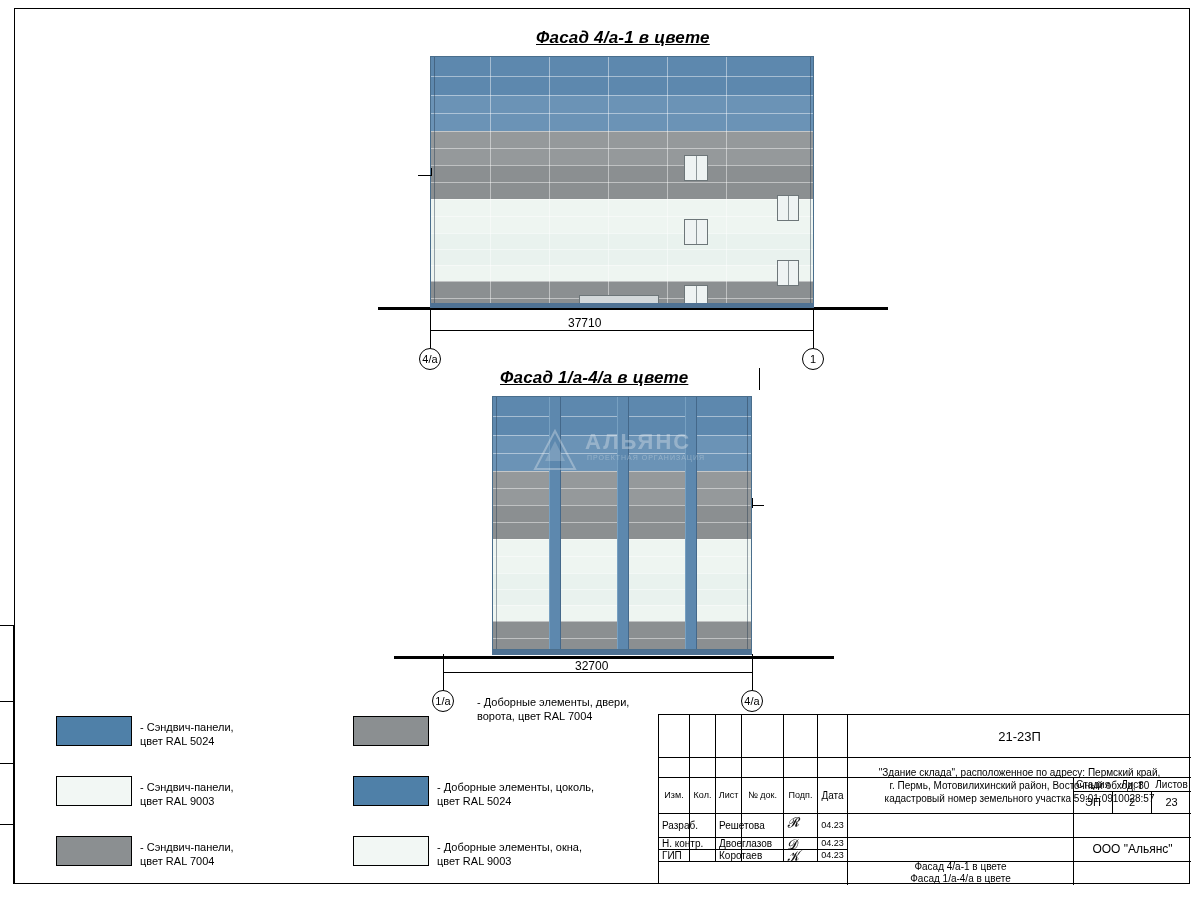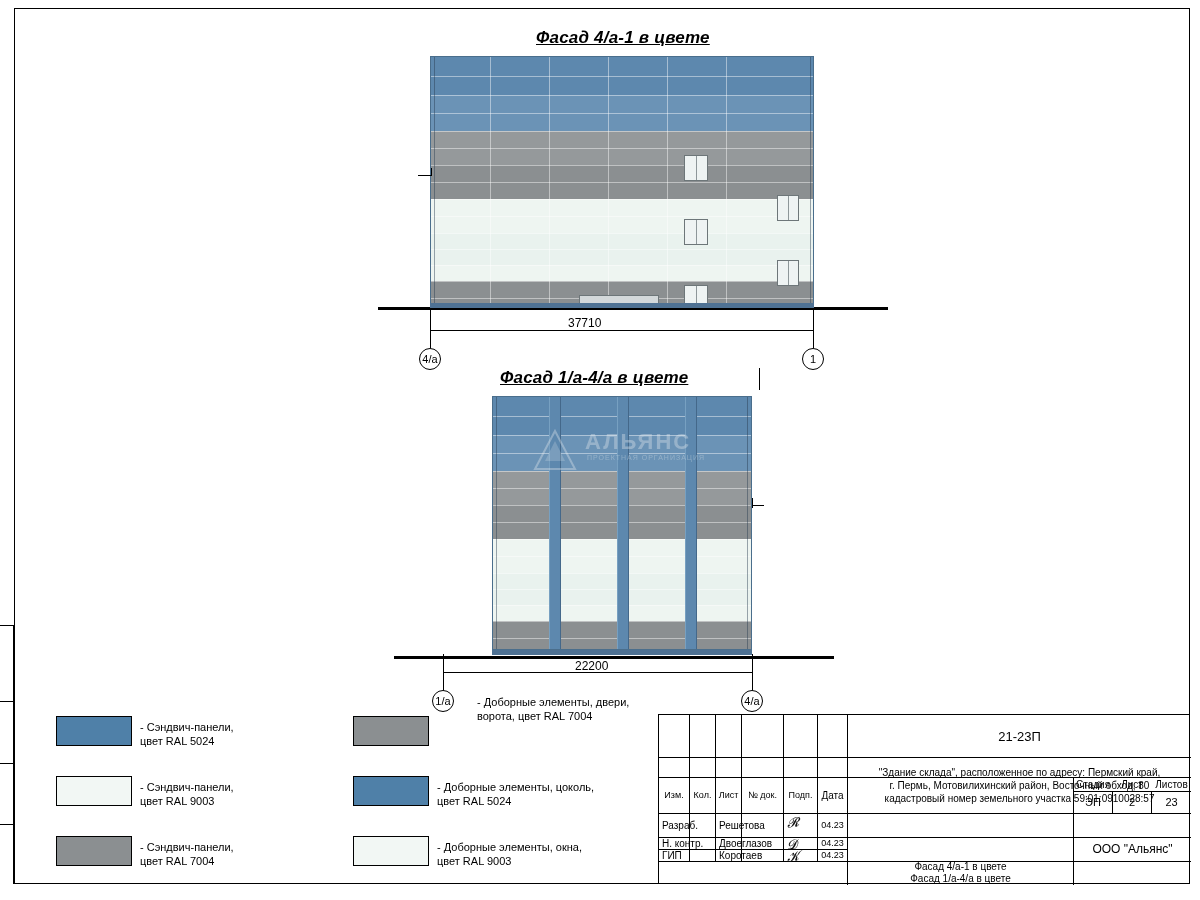--- a/index.html
+++ b/index.html
@@ -341,21 +341,21 @@
   </div>
 
   <div class="ground" style="left:394px;top:656px;width:440px;"></div>
   <div class="ground-thin" style="left:492px;top:650px;width:260px;background:#4f7294;"></div>
 
   <div class="extline" style="left:443px;top:654px;height:38px;"></div>
   <div class="extline" style="left:752px;top:654px;height:38px;"></div>
   <div class="dimline" style="left:443px;top:672px;width:309px;"></div>
   <div class="dimtick" style="left:443px;top:666px;height:12px;"></div>
   <div class="dimtick" style="left:752px;top:666px;height:12px;"></div>
-  <div class="dimtext" style="left:575px;top:659px;">22200</div>
+  <div class="dimtext" style="left:575px;top:659px;">32700</div>
   <div class="axis-bubble" style="left:432px;top:690px;">1/а</div>
   <div class="axis-bubble" style="left:741px;top:690px;">4/а</div>
 
   <div style="position:absolute;left:752px;top:505px;width:12px;border-top:1px solid #000;"></div>
   <div style="position:absolute;left:752px;top:498px;width:1px;height:10px;background:#000;"></div>
   <div style="position:absolute;left:759px;top:368px;width:1px;height:22px;background:#000;"></div>
 
   <div class="legend-swatch" style="left:56px;top:716px;background:#4f80a8;"></div>
   <div class="legend-text" style="left:140px;top:720px;">
     <div>- Сэндвич-панели,</div>

